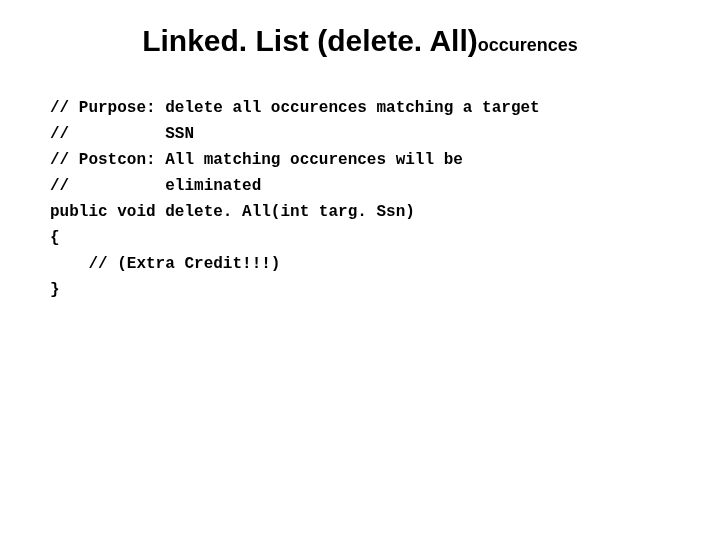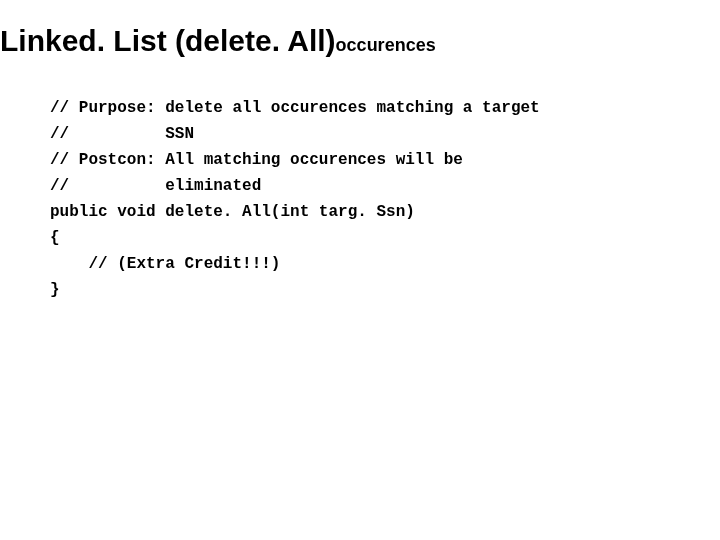--- a/index.html
+++ b/index.html
@@ -15,21 +15,21 @@
     width: 720px;
     height: 540px;
     position: relative;
     box-sizing: border-box;
   }
   .title {
     position: absolute;
     top: 24px;
     left: 0;
     width: 720px;
-    text-align: left;
+    text-align: center;
     font-weight: bold;
     color: #000000;
     font-size: 30px;
     line-height: 1.1;
   }
   .title .sub {
     font-size: 18px;
     vertical-align: baseline;
   }
   .code {

